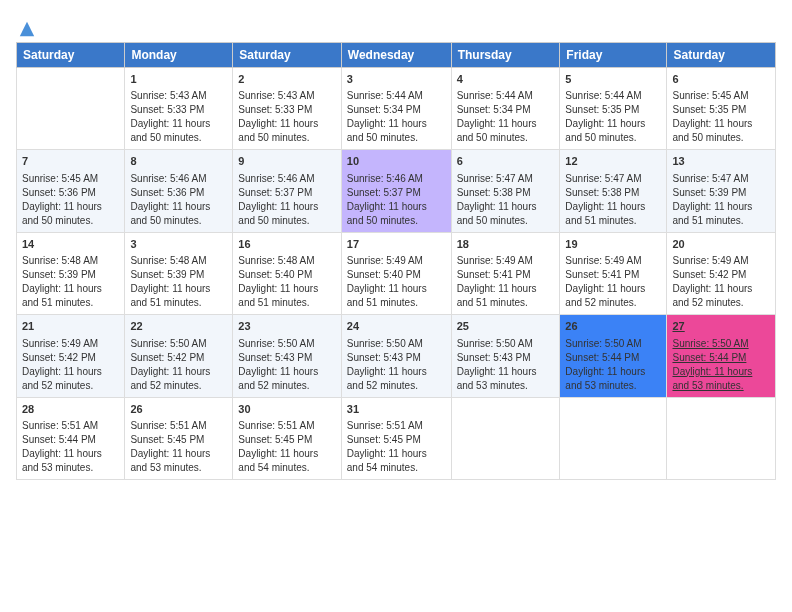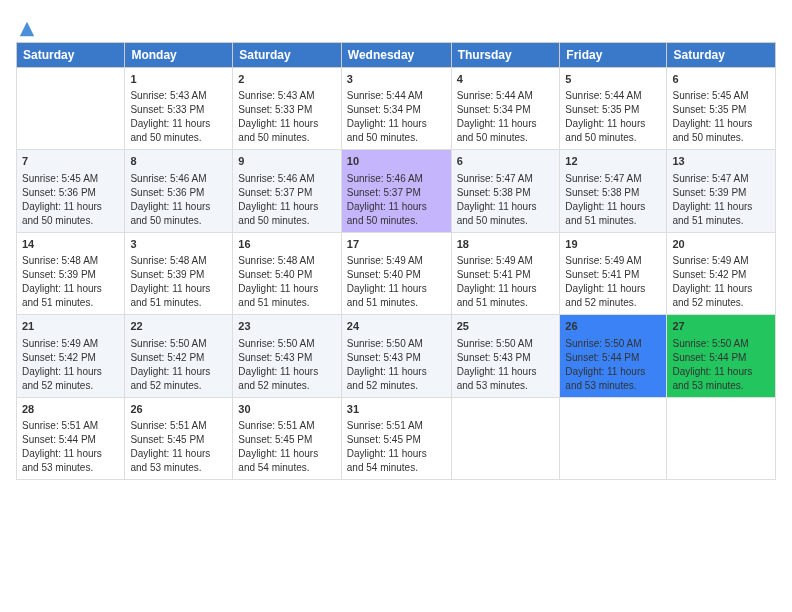--- a/index.html
+++ b/index.html
@@ -311,21 +311,21 @@
             <span style="display: block;">Daylight: 11 hours</span>
             <span style="display: block;">and 53 minutes.</span>
           </td>
           <td style="background: #3b82f6;">
             <span class="day-number">26</span>
             <span style="display: block;">Sunrise: 5:50 AM</span>
             <span style="display: block;">Sunset: 5:44 PM</span>
             <span style="display: block;">Daylight: 11 hours</span>
             <span style="display: block;">and 53 minutes.</span>
           </td>
-          <td style="background: #22c55e;">
+          <td style="background: #ec4899; text-decoration: underline;">
             <span class="day-number">27</span>
             <span style="display: block;">Sunrise: 5:50 AM</span>
             <span style="display: block;">Sunset: 5:44 PM</span>
             <span style="display: block;">Daylight: 11 hours</span>
             <span style="display: block;">and 53 minutes.</span>
           </td>
         </tr>
         <tr>
           <td>
             <span class="day-number">28</span>

